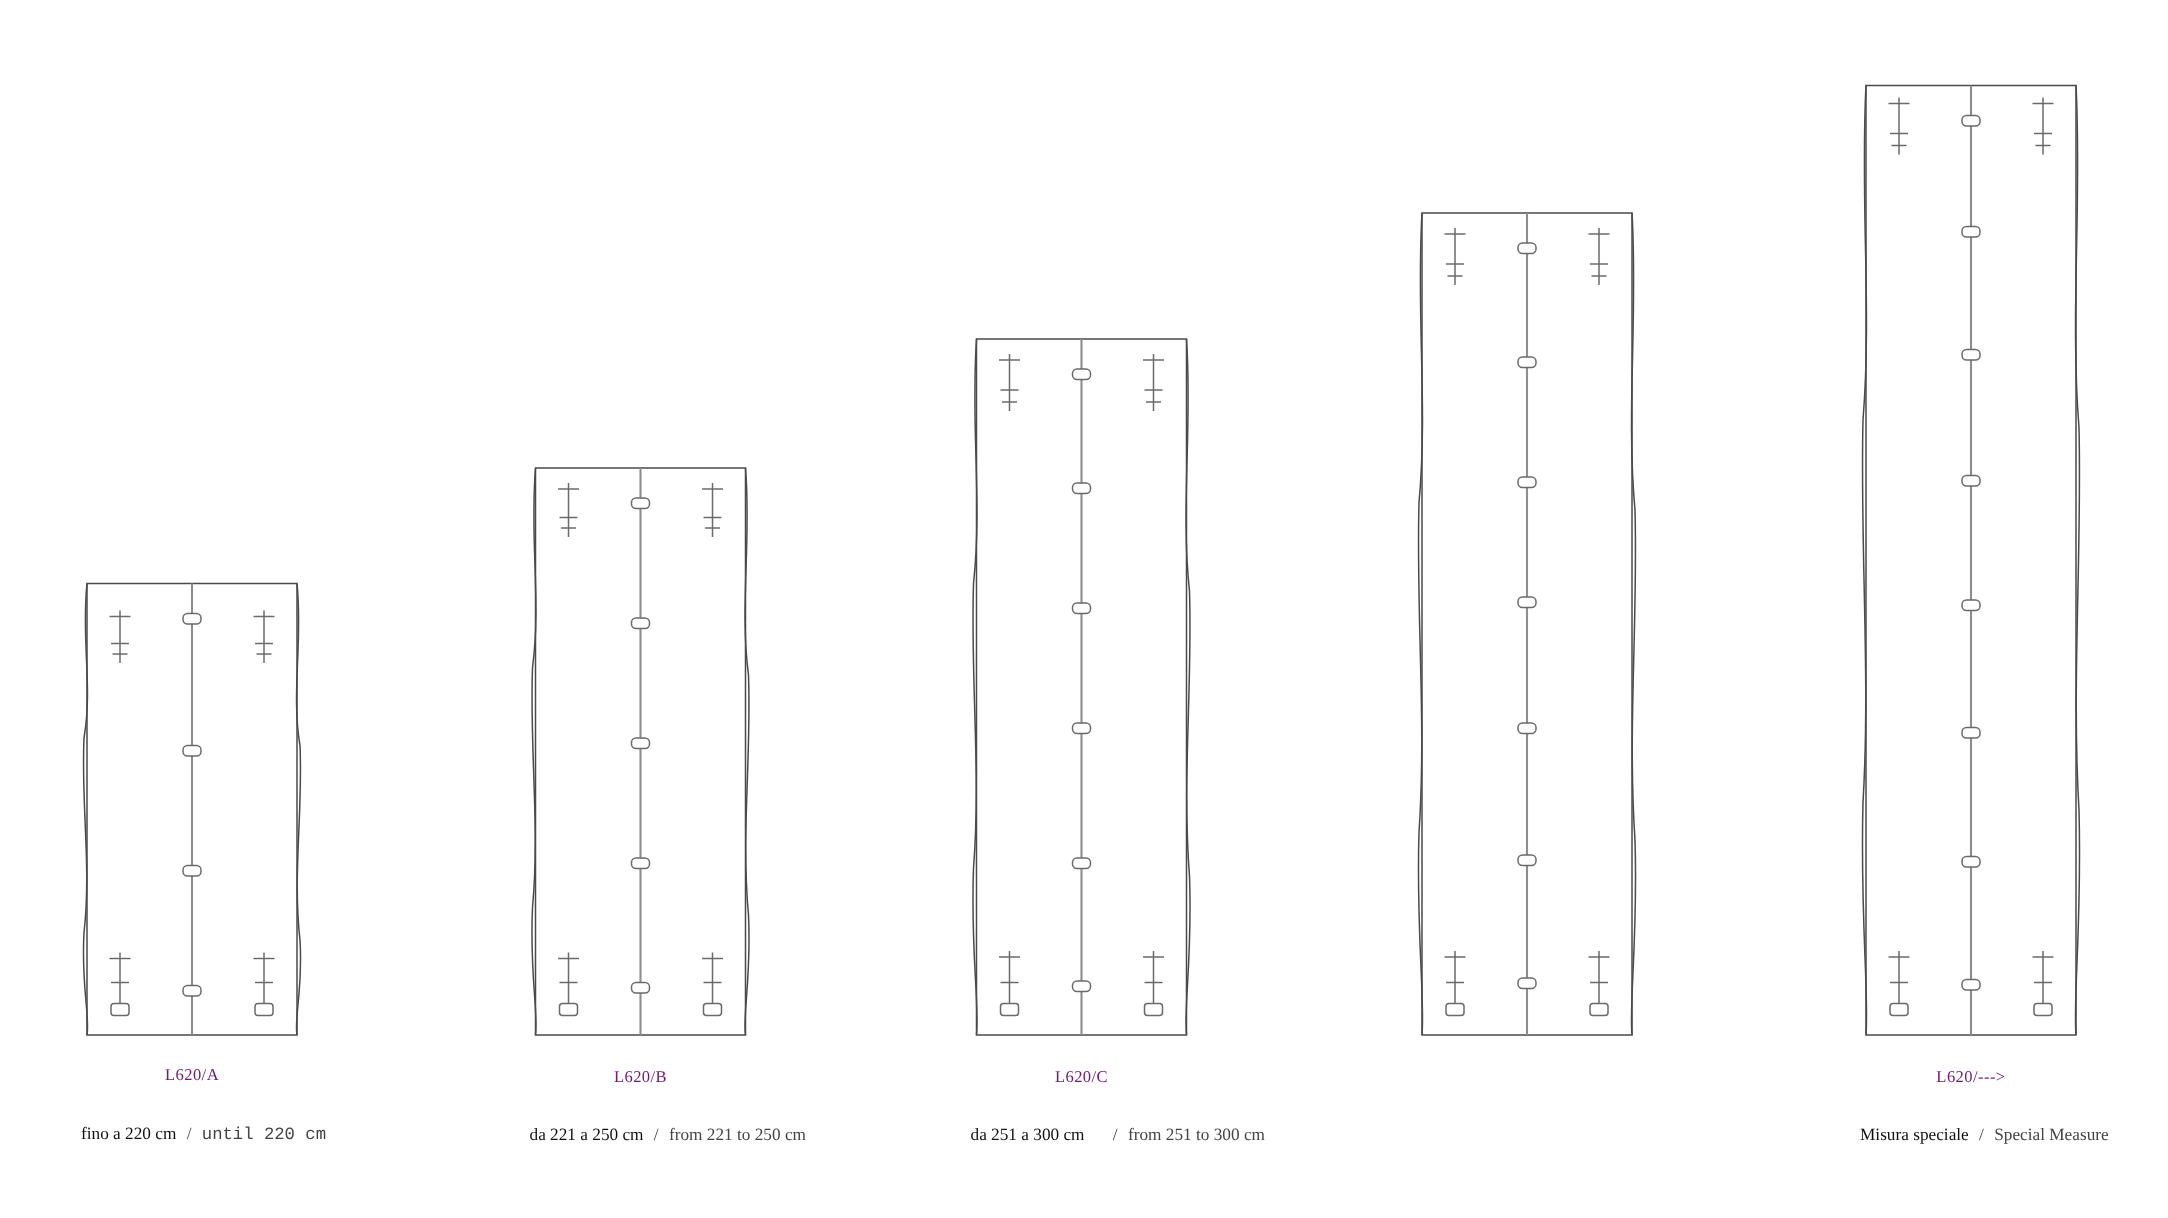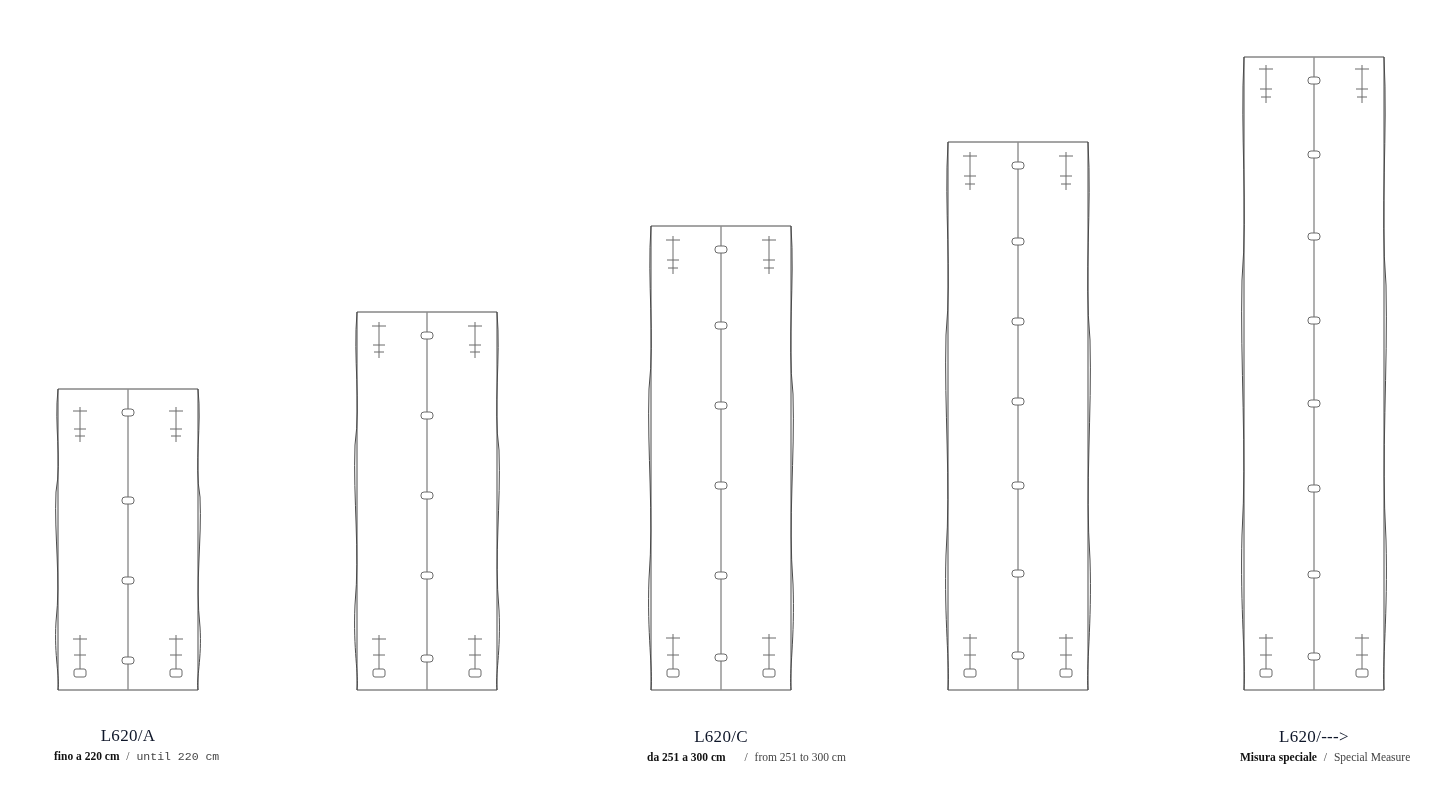--- a/index.html
+++ b/index.html
@@ -31,33 +31,33 @@
   }
   .caption {
     position: absolute;
     bottom: 48px;
     width: 100%;
     text-align: center;
     line-height: 1.1;
   }
   .caption .code {
     display: block;
-    font-size: 17px;
+    font-size: 11px;
     letter-spacing: 0.3px;
-    color: #0f172a;
-    margin-bottom: 5px;
+    color: #701a75;
+    margin-bottom: 27px;
   }
   .caption .desc {
     display: block;
     font-size: 11.5px;
     color: #111;
     white-space: nowrap;
   }
   .caption .desc .it {
-    font-weight: 700;
+    font-weight: 400;
   }
   .caption .desc .en {
     color: #444;
   }
   svg { display: block; overflow: visible; }
   .edge { fill: none; stroke: #4a4a4a; stroke-width: 1; }
   .rod  { fill: none; stroke: #8d8d8d; stroke-width: 1.4; }
   .hw   { fill: none; stroke: #6a6a6a; stroke-width: 1; }
   .hwfill { fill: #ffffff; stroke: #6a6a6a; stroke-width: 1; }
 </style>
@@ -165,20 +165,28 @@
           <rect class="hwfill" x="20" y="359" width="12" height="8" rx="2"></rect>
         </g>
         <g>
           <line class="hw" x1="122" y1="325" x2="122" y2="367"></line>
           <line class="hw" x1="115" y1="329" x2="129" y2="329"></line>
           <line class="hw" x1="116" y1="345" x2="128" y2="345"></line>
           <rect class="hwfill" x="116" y="359" width="12" height="8" rx="2"></rect>
         </g>
       </svg>
     </div>
+    <div class="caption">
+      <span class="code">L620/B</span>
+      <span class="desc">
+        <span class="it" style="margin-right: 4px;">da 221 a 250 cm</span>
+        <span class="en" style="margin-right: 4px;">/</span>
+        <span class="en" style="margin-right: 4px;">from 221 to 250 cm</span>
+      </span>
+    </div>
   </div>
 
   <div class="panel-group" style="left:647px; width:148px; height:584px;">
     <div class="panel-wrap" style="left:0; width:148px; height:468px;">
       <svg width="148" height="468" viewBox="0 0 148 468">
         <path class="edge" d="M4 2 L144 2 L144 466 L4 466 Z"></path>
         <path class="edge" d="M4 2 C 0 60, 8 110, 2 165 C 0 230, 7 290, 2 355 C 0 410, 6 445, 4 466"></path>
         <path class="edge" d="M144 2 C 148 60, 140 115, 146 170 C 148 235, 141 295, 146 360 C 148 415, 142 448, 144 466"></path>
         <line class="rod" x1="74" y1="2" x2="74" y2="466"></line>
         <g class="hwfill">

